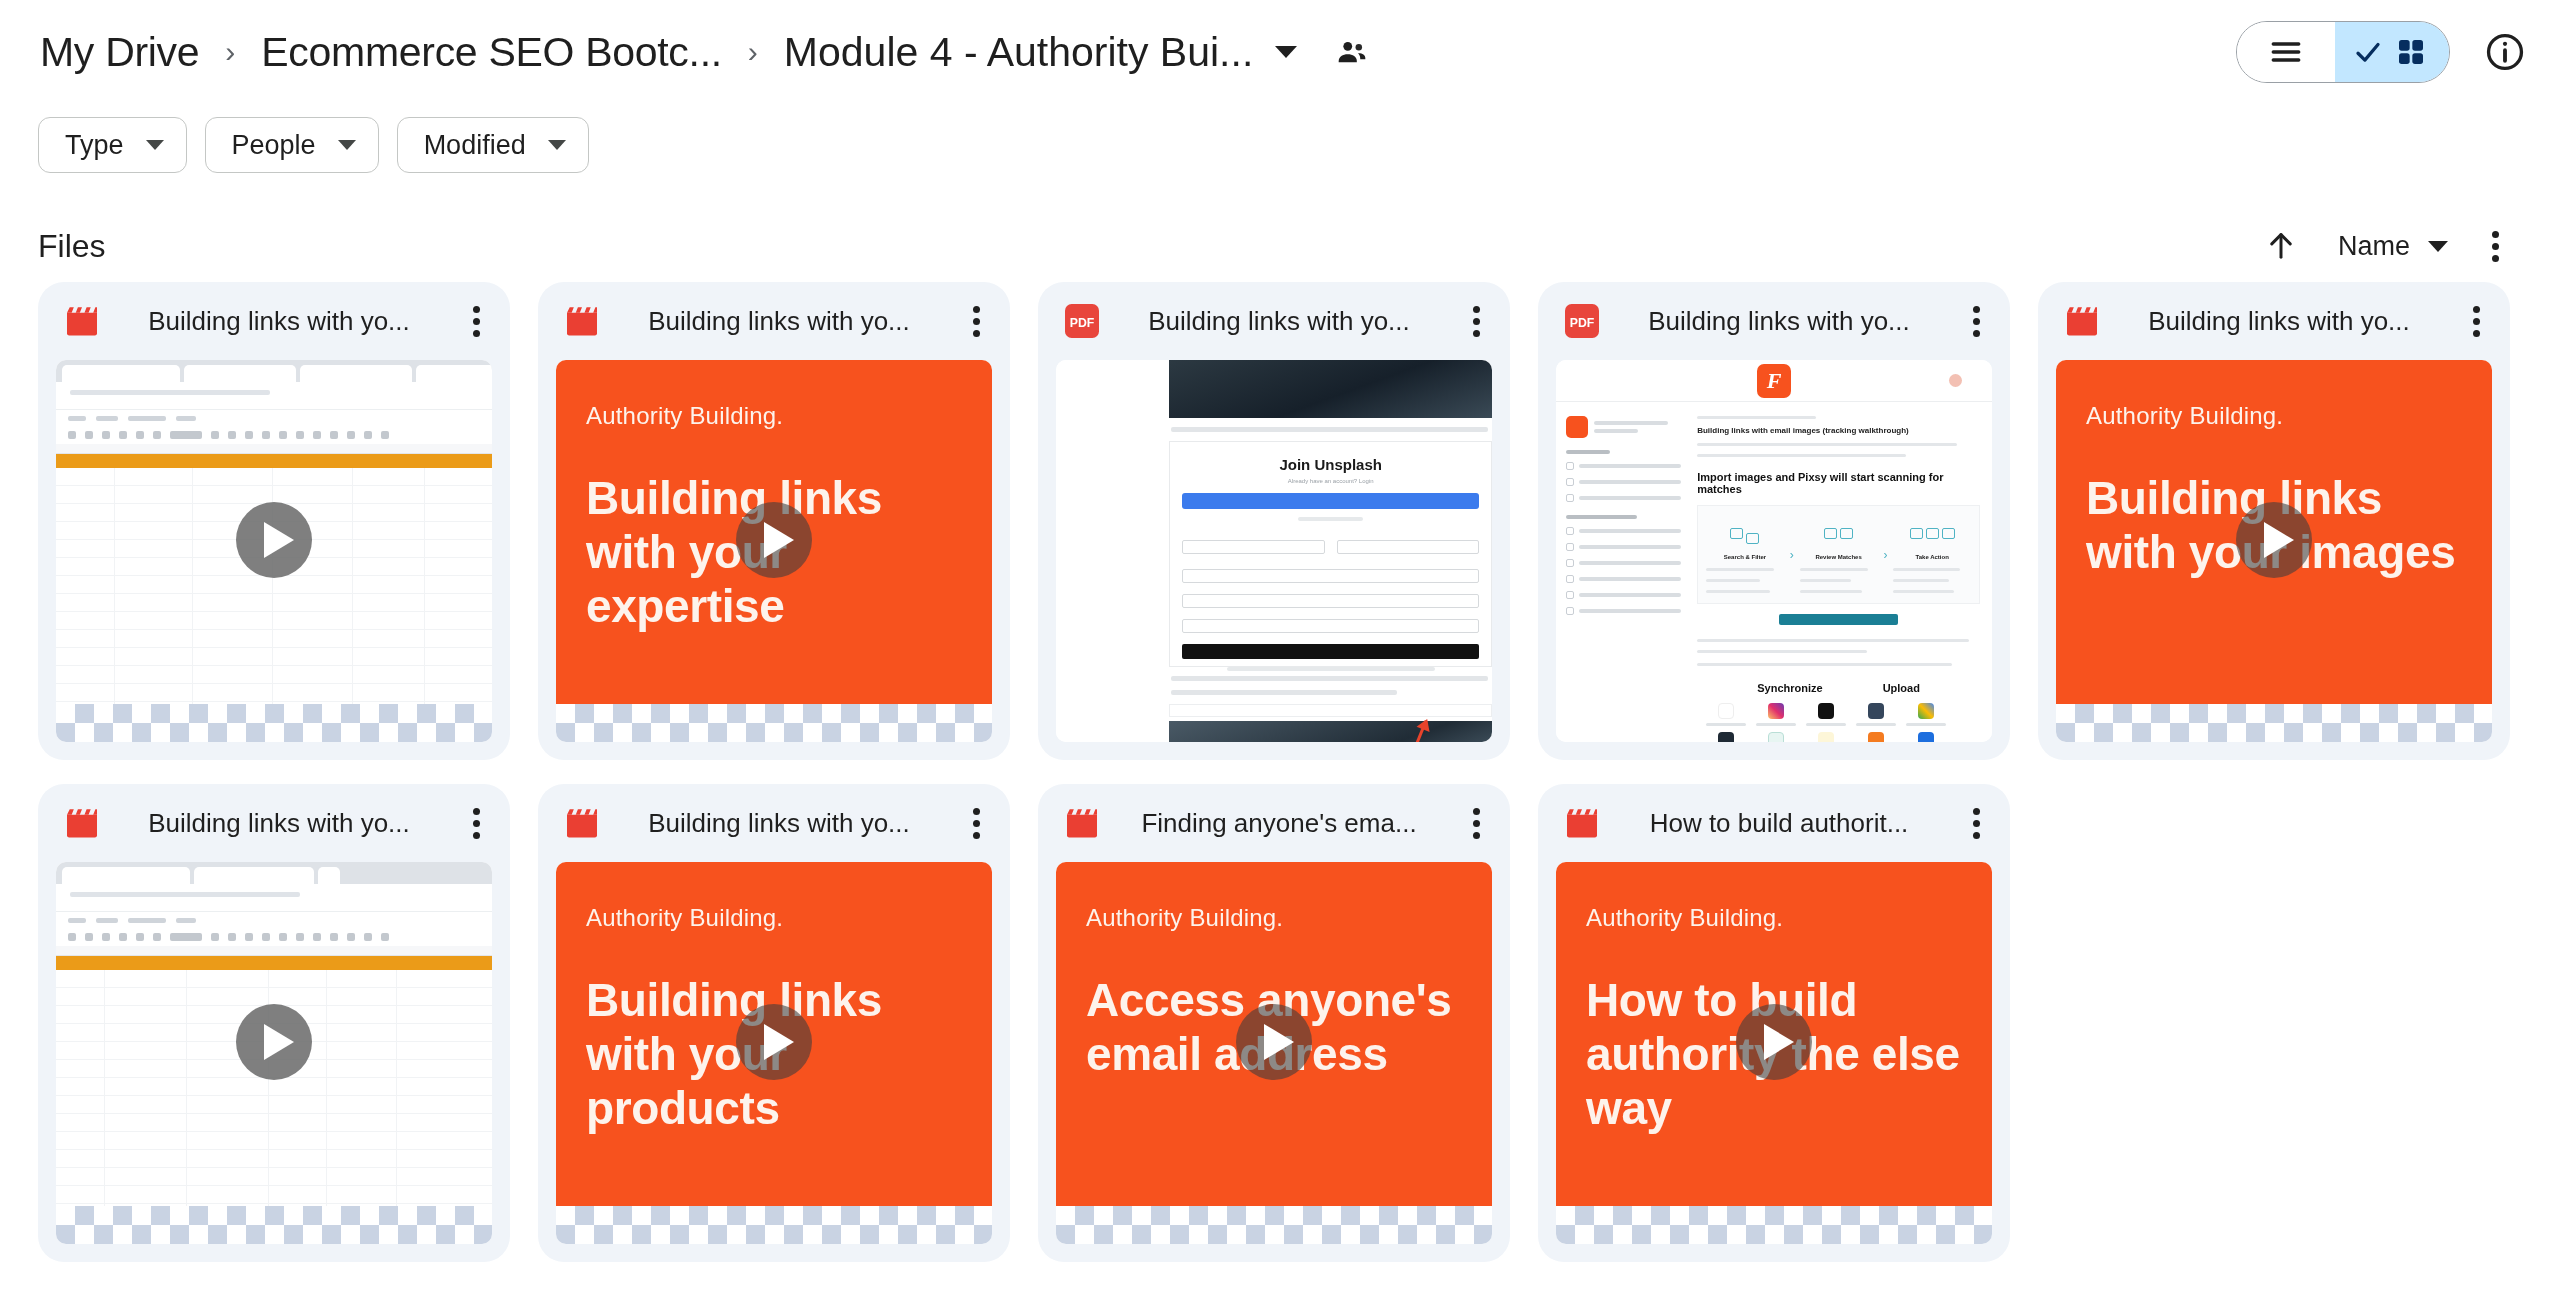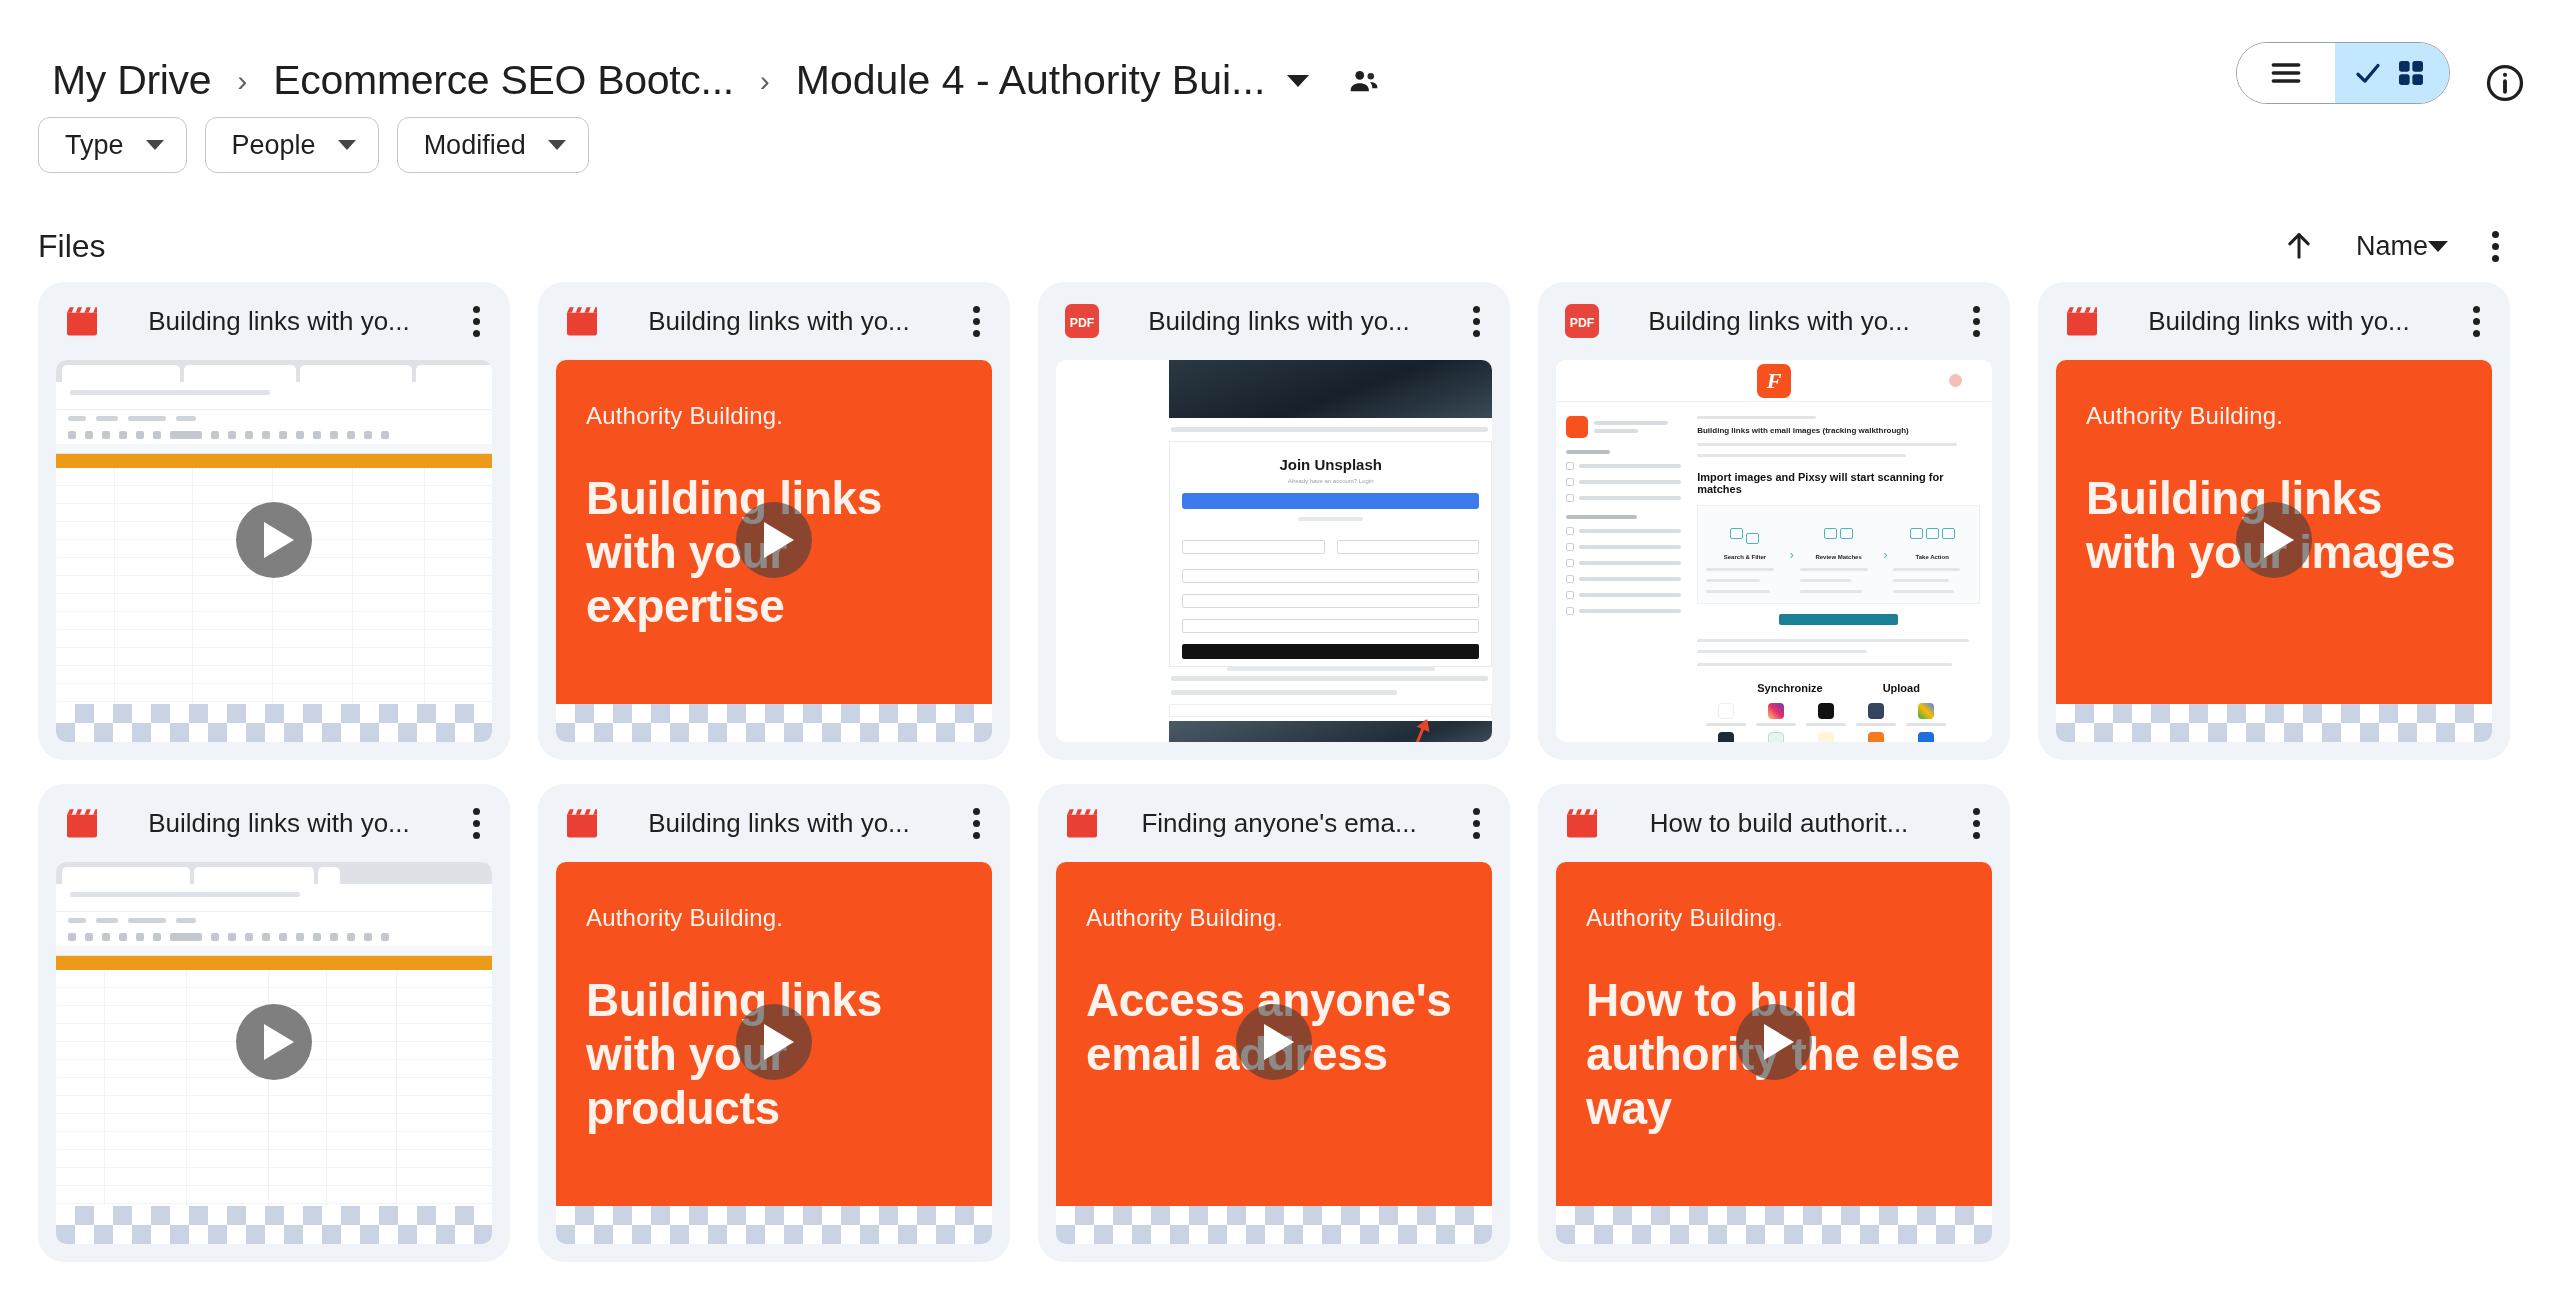--- a/index.html
+++ b/index.html
@@ -5,22 +5,22 @@
   * { box-sizing: border-box; margin: 0; padding: 0; }
   html, body {
     width: 2560px; height: 1303px;
     background: #ffffff;
     font-family: "Liberation Sans", sans-serif;
     overflow: hidden;
   }
 
   
   .header {
-    display: flex; align-items: flex-end;
-    height: 104px; padding: 0 34px 0 52px;
+    display: flex; align-items: center;
+    height: 104px; padding: 0 34px 0 40px;
   }
   .breadcrumb { display: flex; align-items: center; flex: 0 0 auto; }
   .crumb {
     font-size: 41px; color: #1f1f1f; letter-spacing: -0.3px;
     white-space: nowrap; cursor: pointer; line-height: 1;
   }
   .crumb-sep {
     font-size: 30px; color: #5f6368; margin: 0 26px;
     line-height: 1; font-weight: 300;
   }
@@ -67,21 +67,21 @@
   .section-bar {
     display: flex; align-items: center;
     padding: 0 34px 0 38px; height: 72px; margin-top: 24px;
   }
   .section-title { font-size: 32px; color: #1f1f1f; }
   .sb-spacer { flex: 1 1 auto; }
   .sort-ctl { display: flex; align-items: center; gap: 0; }
   .icon-btn { cursor: pointer; display: flex; align-items: center; justify-content: center;
               width: 62px; height: 62px; border-radius: 50%; }
   .sort-name {
-    display: flex; align-items: center; 
+    display: flex; align-items: center; gap: 18px;
     font-size: 27px; color: #1f1f1f; cursor: pointer;
     padding: 0 16px 0 26px; height: 56px; border-radius: 10px;
   }
   .sort-name .caret {
     width: 0; height: 0;
     border-left: 10px solid transparent;
     border-right: 10px solid transparent;
     border-top: 11px solid #1f1f1f;
   }
   .kebab { display: flex; flex-direction: column; gap: 5px; align-items: center; }

